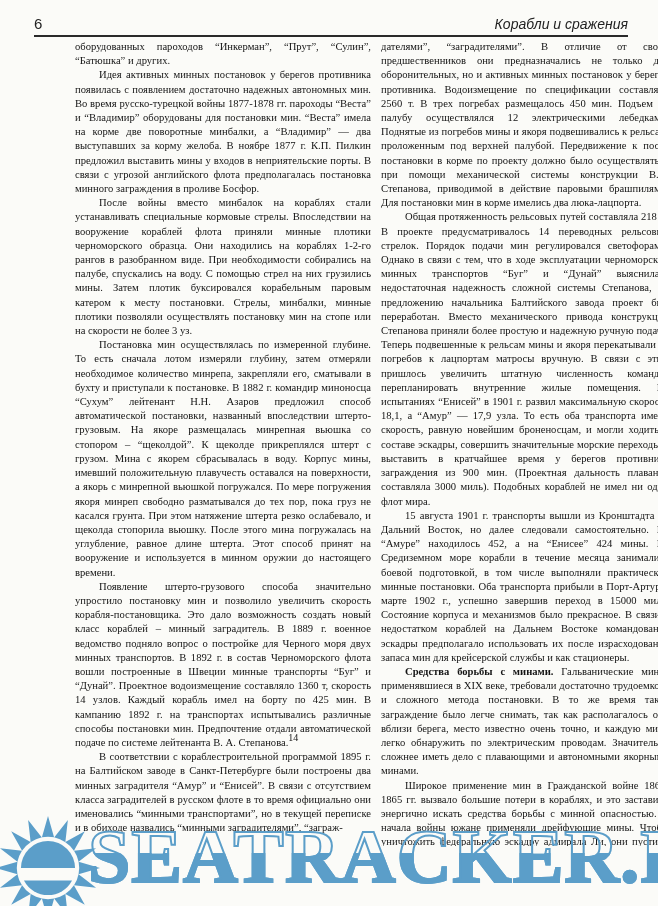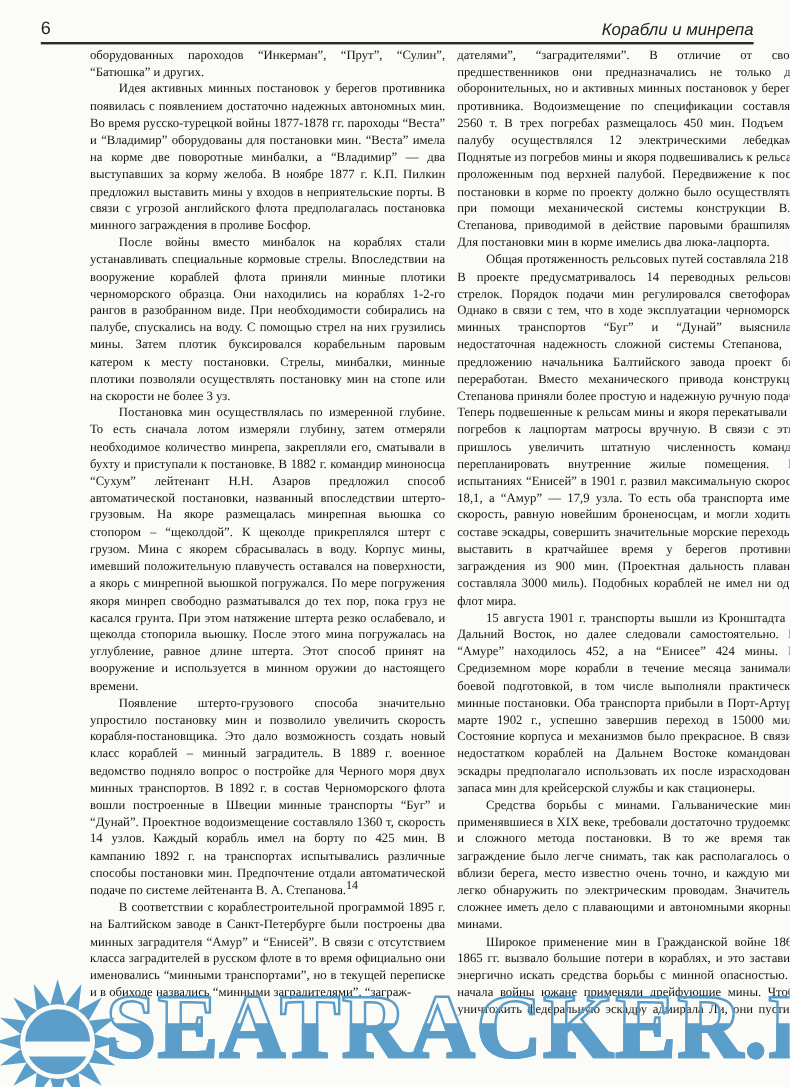--- a/index.html
+++ b/index.html
@@ -34,21 +34,21 @@
     font-size:10.6px;line-height:14.2px;
     text-align:justify;
     height:806px;overflow:hidden;
     hyphens:auto;-webkit-hyphens:auto;
   }
   .col-left{width:296px;}
   .col-right{width:288px;}
   .col p{margin:0;}
   .col p.indent{text-indent:24px;}
   .col sup{font-size:10px;line-height:0;}
-  .col b{font-weight:normal;}
+  .col b{font-weight:bold;}
   .watermark{
     position:absolute;left:0;top:790px;width:658px;height:116px;
     pointer-events:none;
   }
   .wm-sun{
     position:absolute;left:-4px;top:26px;width:104px;height:104px;
   }
   .wm-text{
     position:absolute;left:88px;top:28px;
     font-family:"Liberation Serif", serif;
@@ -61,21 +61,21 @@
     -webkit-background-clip:text;
     background-clip:text;
     -webkit-text-stroke:2px #5b9ec9;
   }
 </style>
 </head>
 <body>
 
 <div class="page-header">
   <span class="page-number">6</span>
-  <span class="running-title">Корабли и минрепа</span>
+  <span class="running-title">Корабли и сражения</span>
 </div>
 
 <div class="content">
   <div class="col col-left">
       <p class="">оборудованных пароходов “Инкерман”, “Прут”, “Сулин”, “Батюшка” и других.</p>
       <p class="indent">Идея активных минных постановок у берегов противника появилась с появлением достаточно надежных автономных мин. Во время русско-турецкой войны 1877-1878 гг. пароходы “Веста” и “Владимир” оборудованы для постановки мин. “Веста” имела на корме две поворотные минбалки, а “Владимир” — два выступавших за корму желоба. В ноябре 1877 г. К.П. Пилкин предложил выставить мины у входов в неприятельские порты. В связи с угрозой английского флота предполагалась постановка минного заграждения в проливе Босфор.</p>
       <p class="indent">После войны вместо минбалок на кораблях стали устанавливать специальные кормовые стрелы. Впоследствии на вооружение кораблей флота приняли минные плотики черноморского образца. Они находились на кораблях 1-2-го рангов в разобранном виде. При необходимости собирались на палубе, спускались на воду. С помощью стрел на них грузились мины. Затем плотик буксировался корабельным паровым катером к месту постановки. Стрелы, минбалки, минные плотики позволяли осуществлять постановку мин на стопе или на скорости не более 3 уз.</p>
       <p class="indent">Постановка мин осуществлялась по измеренной глубине. То есть сначала лотом измеряли глубину, затем отмеряли необходимое количество минрепа, закрепляли его, сматывали в бухту и приступали к постановке. В 1882 г. командир миноносца “Сухум” лейтенант Н.Н. Азаров предложил способ автоматической постановки, названный впоследствии штерто-грузовым. На якоре размещалась минрепная вьюшка со стопором – “щеколдой”. К щеколде прикреплялся штерт с грузом. Мина с якорем сбрасывалась в воду. Корпус мины, имевший положительную плавучесть оставался на поверхности, а якорь с минрепной вьюшкой погружался. По мере погружения якоря минреп свободно разматывался до тех пор, пока груз не касался грунта. При этом натяжение штерта резко ослабевало, и щеколда стопорила вьюшку. После этого мина погружалась на углубление, равное длине штерта. Этот способ принят на вооружение и используется в минном оружии до настоящего времени.</p>
       <p class="indent">Появление штерто-грузового способа значительно упростило постановку мин и позволило увеличить скорость корабля-постановщика. Это дало возможность создать новый класс кораблей – минный заградитель. В 1889 г. военное ведомство подняло вопрос о постройке для Черного моря двух минных транспортов. В 1892 г. в состав Черноморского флота вошли построенные в Швеции минные транспорты “Буг” и “Дунай”. Проектное водоизмещение составляло 1360 т, скорость 14 узлов. Каждый корабль имел на борту по 425 мин. В кампанию 1892 г. на транспортах испытывались различные способы постановки мин. Предпочтение отдали автоматической подаче по системе лейтенанта В. А. Степанова.<sup>14</sup></p>
       <p class="indent">В соответствии с кораблестроительной программой 1895 г. на Балтийском заводе в Санкт-Петербурге были построены два минных заградителя “Амур” и “Енисей”. В связи с отсутствием класса заградителей в русском флоте в то время официально они именовались “минными транспортами”, но в текущей переписке и в обиходе назвались “минными заградителями”, “заграж-</p>

